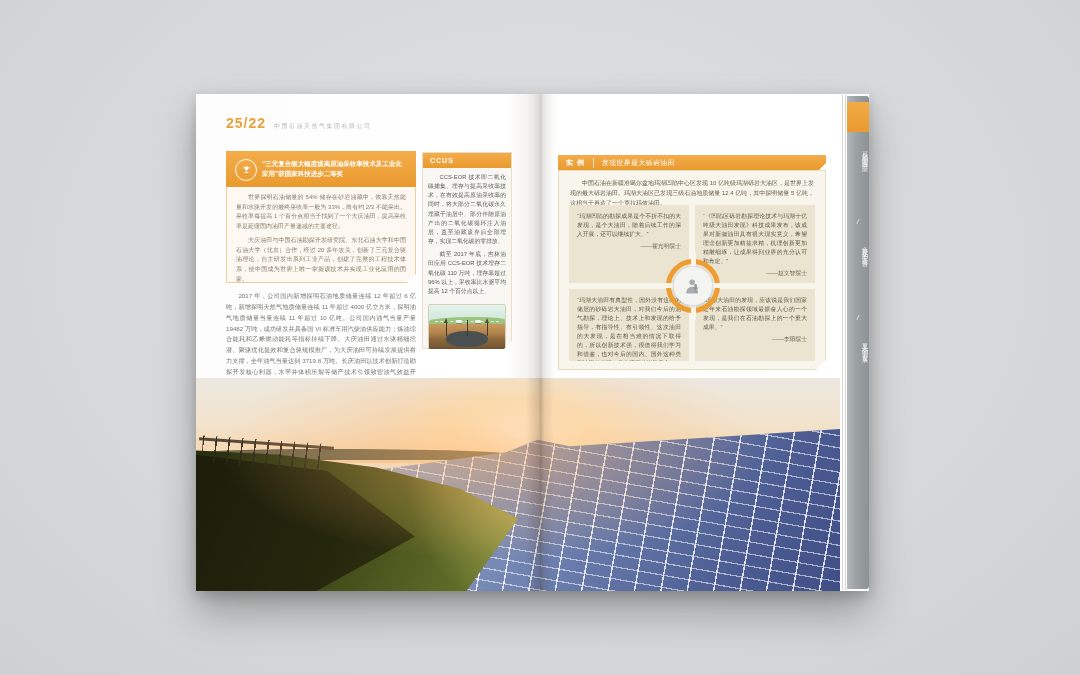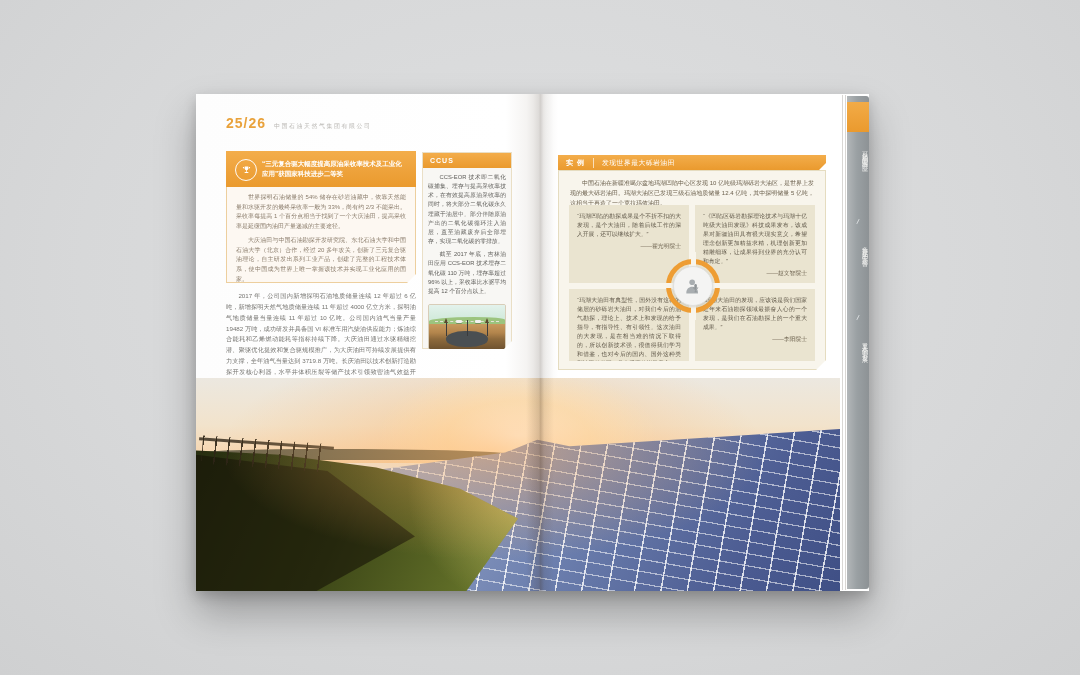--- a/index.html
+++ b/index.html
@@ -112,21 +112,21 @@
      background:linear-gradient(90deg,rgba(60,40,20,0) 0%,rgba(60,40,20,0.18) 45%,rgba(60,40,20,0.28) 52%,rgba(60,40,20,0.10) 65%,rgba(60,40,20,0) 100%);}
 </style>
 </head>
 <body>
 
 <div id="stage">
   <div class="book">
     <div class="book-bg"></div>
 
     <div class="page-left">
-      <div class="pnum">25/26</div>
+      <div class="pnum">25/22</div>
       <div class="company">中国石油天然气集团有限公司</div>
 
       <div class="award-bar">
         <span class="award-icon">
           <svg viewBox="0 0 24 24" width="11" height="11">
             <path fill="#ffffff" d="M8 3h8v4.2a4 4 0 0 1-8 0V3z M6.4 4.2H4a3.2 3.2 0 0 0 3.5 3.4A5.4 5.4 0 0 1 6.4 4.2z M17.6 4.2H20a3.2 3.2 0 0 1-3.5 3.4 5.4 5.4 0 0 0 1.1-3.4z M11 11.4h2v3.2h-2z M8.3 15.4h7.4l.6 2.2H7.7z"></path>
           </svg>
         </span>
         <span class="award-title">“三元复合驱大幅度提高原油采收率技术及工业化应用”获国家科技进步二等奖</span>
       </div>

